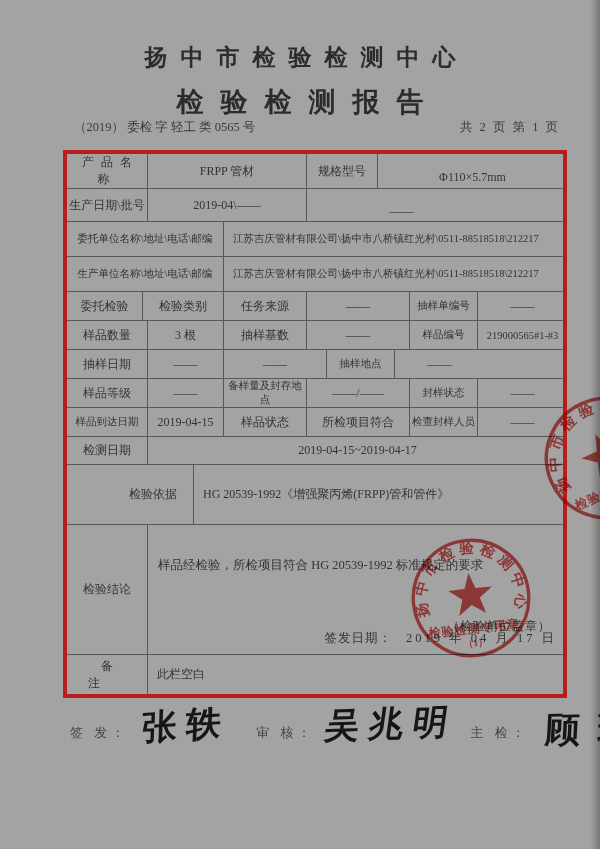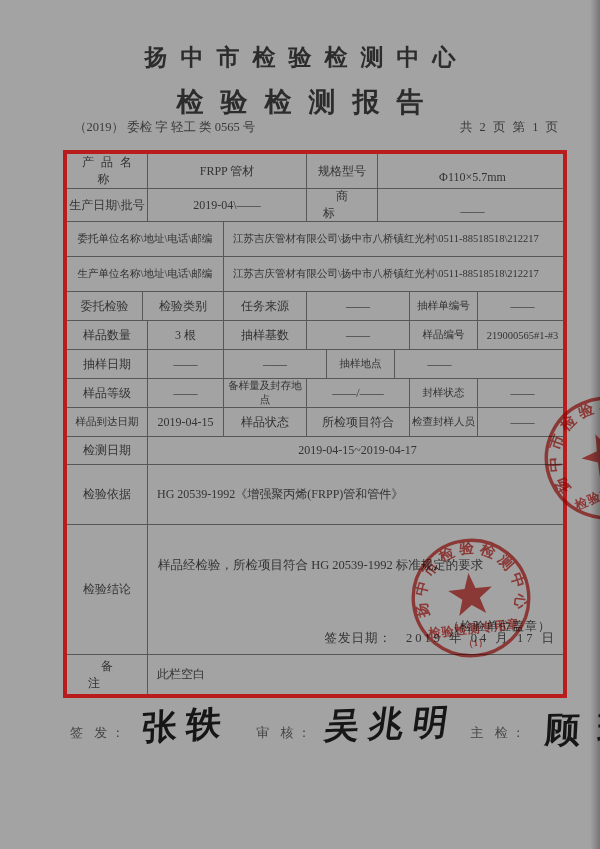--- a/index.html
+++ b/index.html
@@ -48,21 +48,21 @@
   .cell:last-child { border-right:none; }
   .cell.left { justify-content:flex-start; text-align:left; padding-left:9px; }
   .cell.small { font-size:10.5px; }
   .cell.spread { letter-spacing:7px; text-indent:7px; }
   .cell.spread-wide { letter-spacing:26px; text-indent:26px; }
   .w81{width:81px;flex:none;} .w76{width:76px;flex:none;} .w83{width:83px;flex:none;}
   .w103{width:103px;flex:none;} .w68{width:68px;flex:none;} .w89{width:89px;flex:none;}
   .w159{width:159px;flex:none;} .w71{width:71px;flex:none;} .w189{width:189px;flex:none;margin-top:12px;}
   .w157{width:157px;flex:none;} .w343{width:343px;flex:none;} .w419{width:419px;flex:none;}
   .h35{height:35px;} .h33{height:33px;} .h29{height:29px;} .h28{height:28px;}
-  .h60{height:60px;} .h130{height:130px;} .h39{height:39px;}
+  .h60{height:60px;padding-left:46px;} .h130{height:130px;} .h39{height:39px;}
   .conclusion-cell { position:relative; display:block; }
   .conclusion-text {
     position:absolute; top:32px; left:10px; right:6px;
     font-size:12.5px; text-align:left;
   }
   .seal-note {
     position:absolute; top:93px; right:16px; font-size:12px; letter-spacing:1px;
   }
   .issue-date {
     position:absolute; bottom:7px; right:10px; font-size:12.5px; letter-spacing:1px;
@@ -107,21 +107,20 @@
   <div class="tbl">
     <div class="row h35">
       <div class="cell w81 spread">产品名称</div>
       <div class="cell w159">FRPP 管材</div>
       <div class="cell w71">规格型号</div>
       <div class="cell w189">Φ110×5.7mm</div>
     </div>
     <div class="row h33">
       <div class="cell w81">生产日期\批号</div>
       <div class="cell w159">2019-04\——</div>
-      <div class="cell w71 spread-wide">商标</div>
       <div class="cell w189">——</div>
     </div>
     <div class="row h35">
       <div class="cell w157 small">委托单位名称\地址\电话\邮编</div>
       <div class="cell w343 left small">江苏吉庆管材有限公司\扬中市八桥镇红光村\0511-88518518\212217</div>
     </div>
     <div class="row h35">
       <div class="cell w157 small">生产单位名称\地址\电话\邮编</div>
       <div class="cell w343 left small">江苏吉庆管材有限公司\扬中市八桥镇红光村\0511-88518518\212217</div>
     </div>

